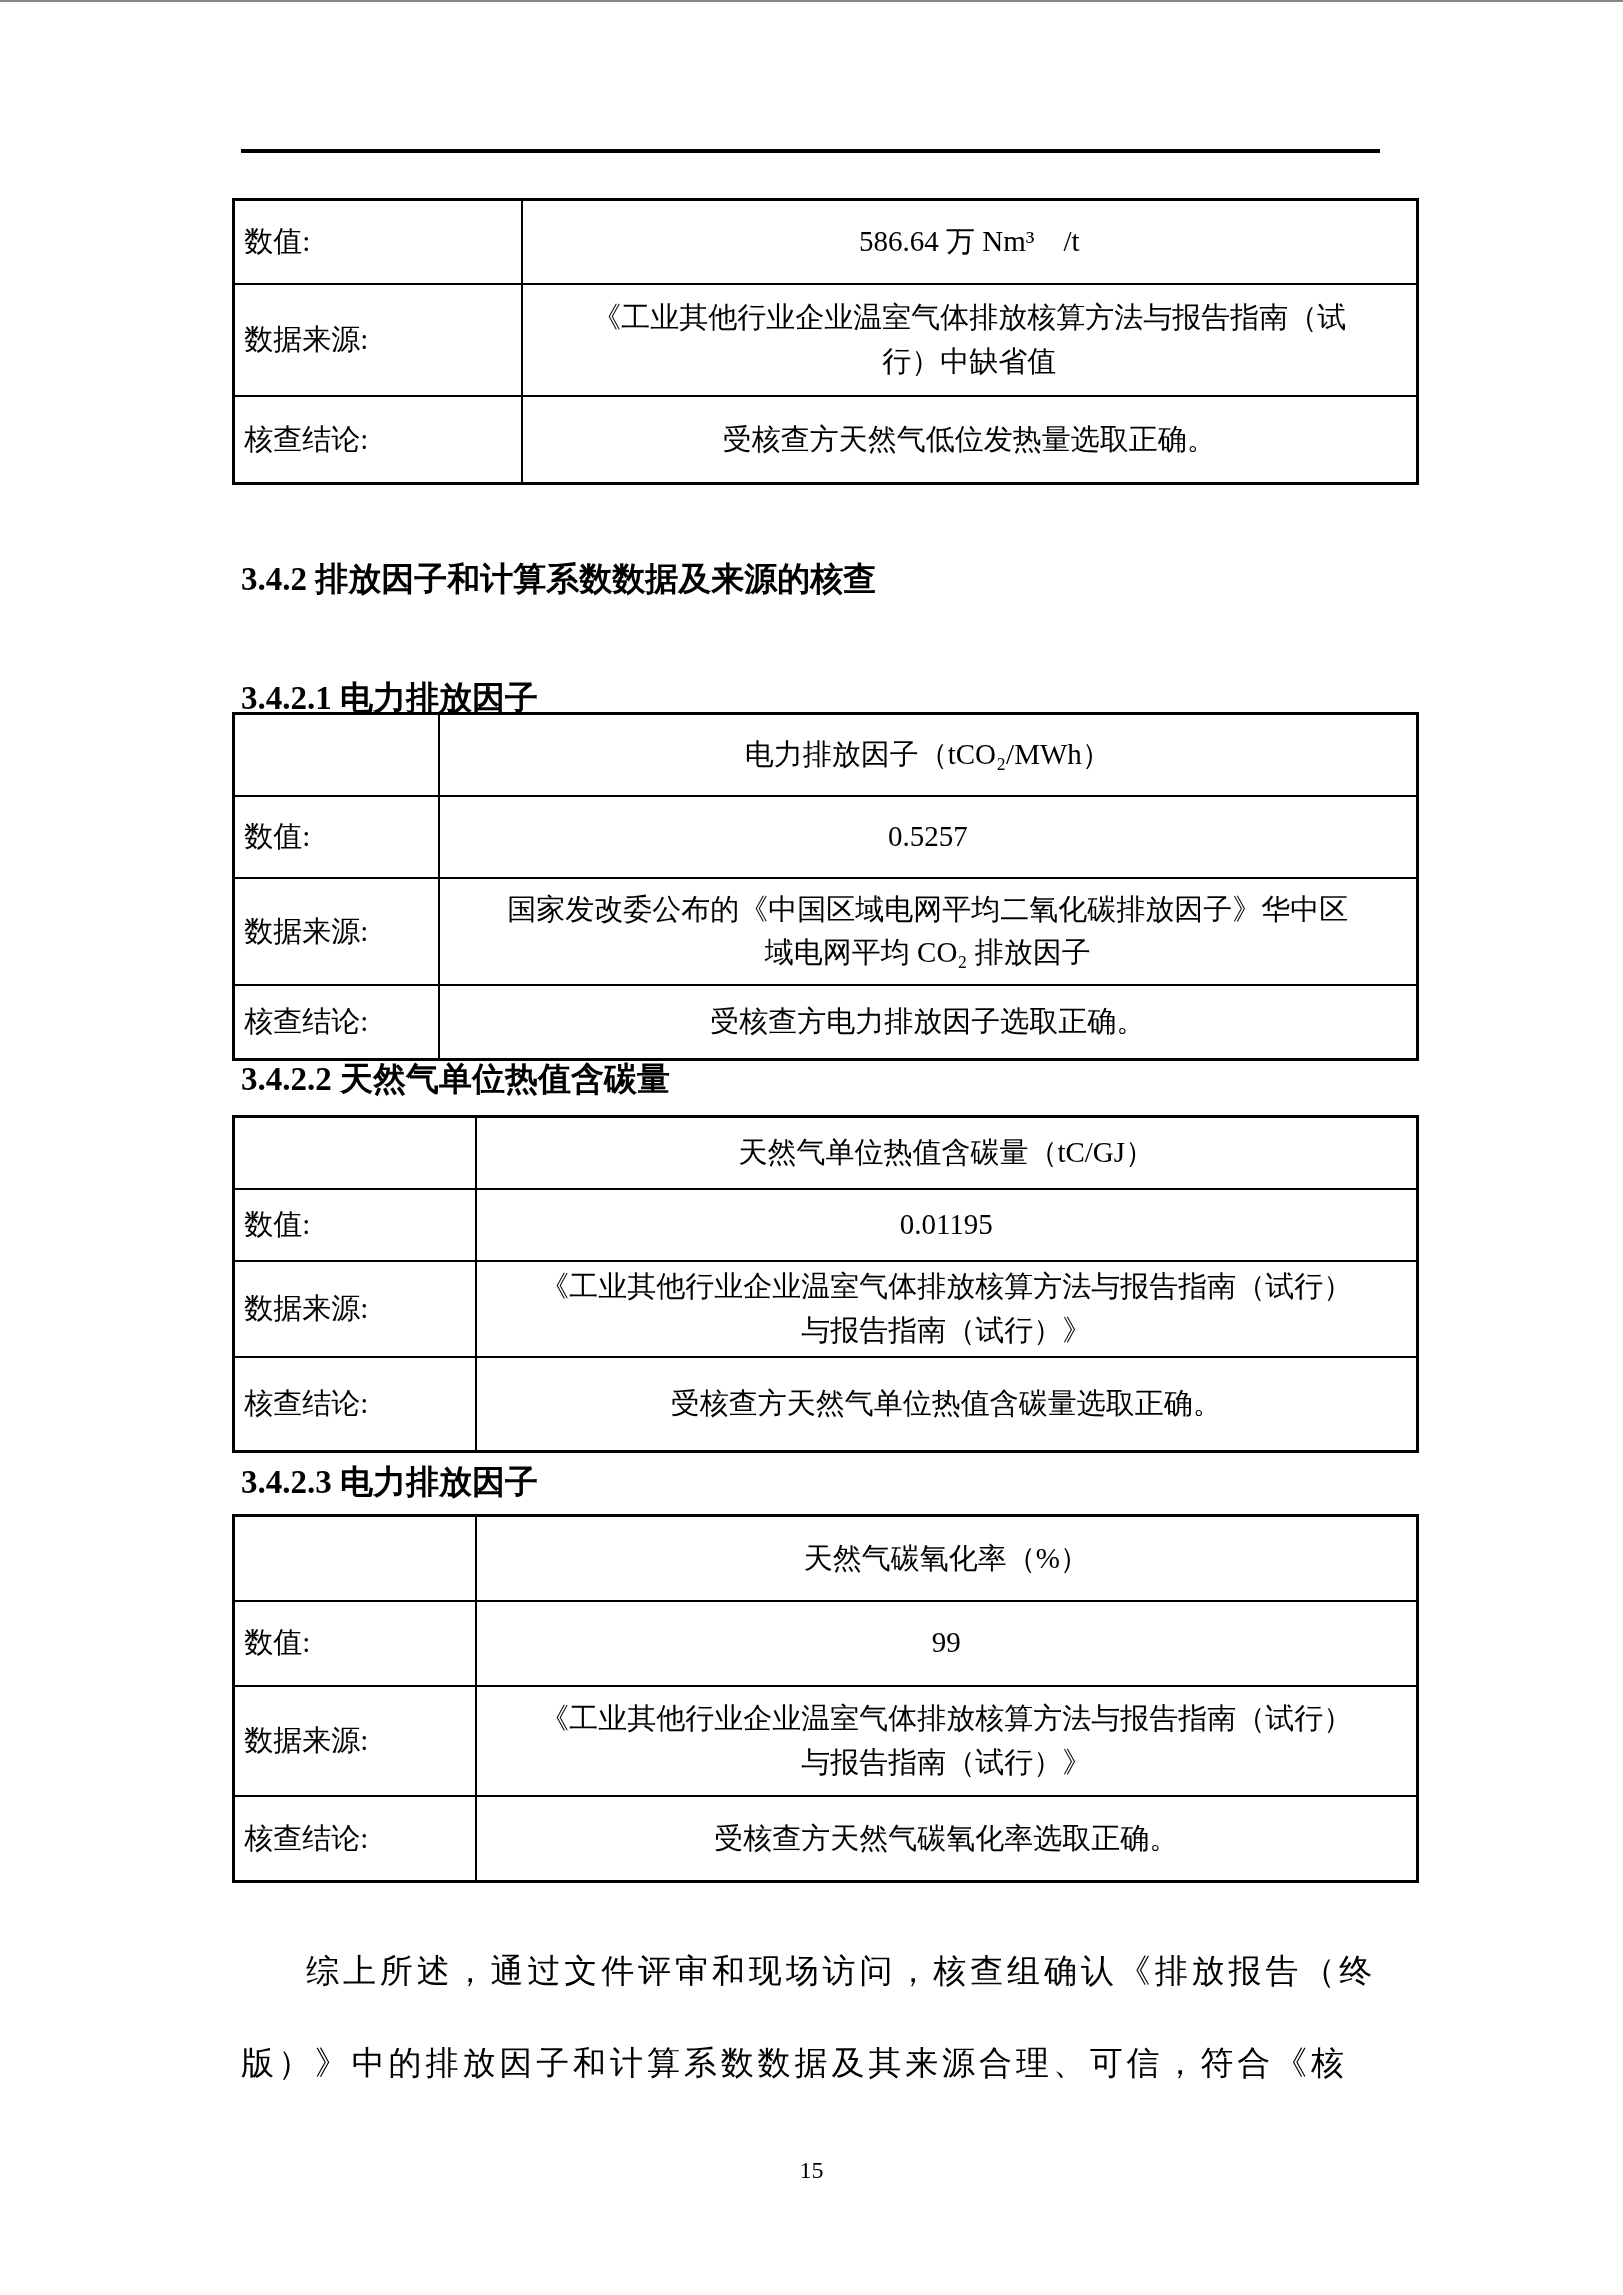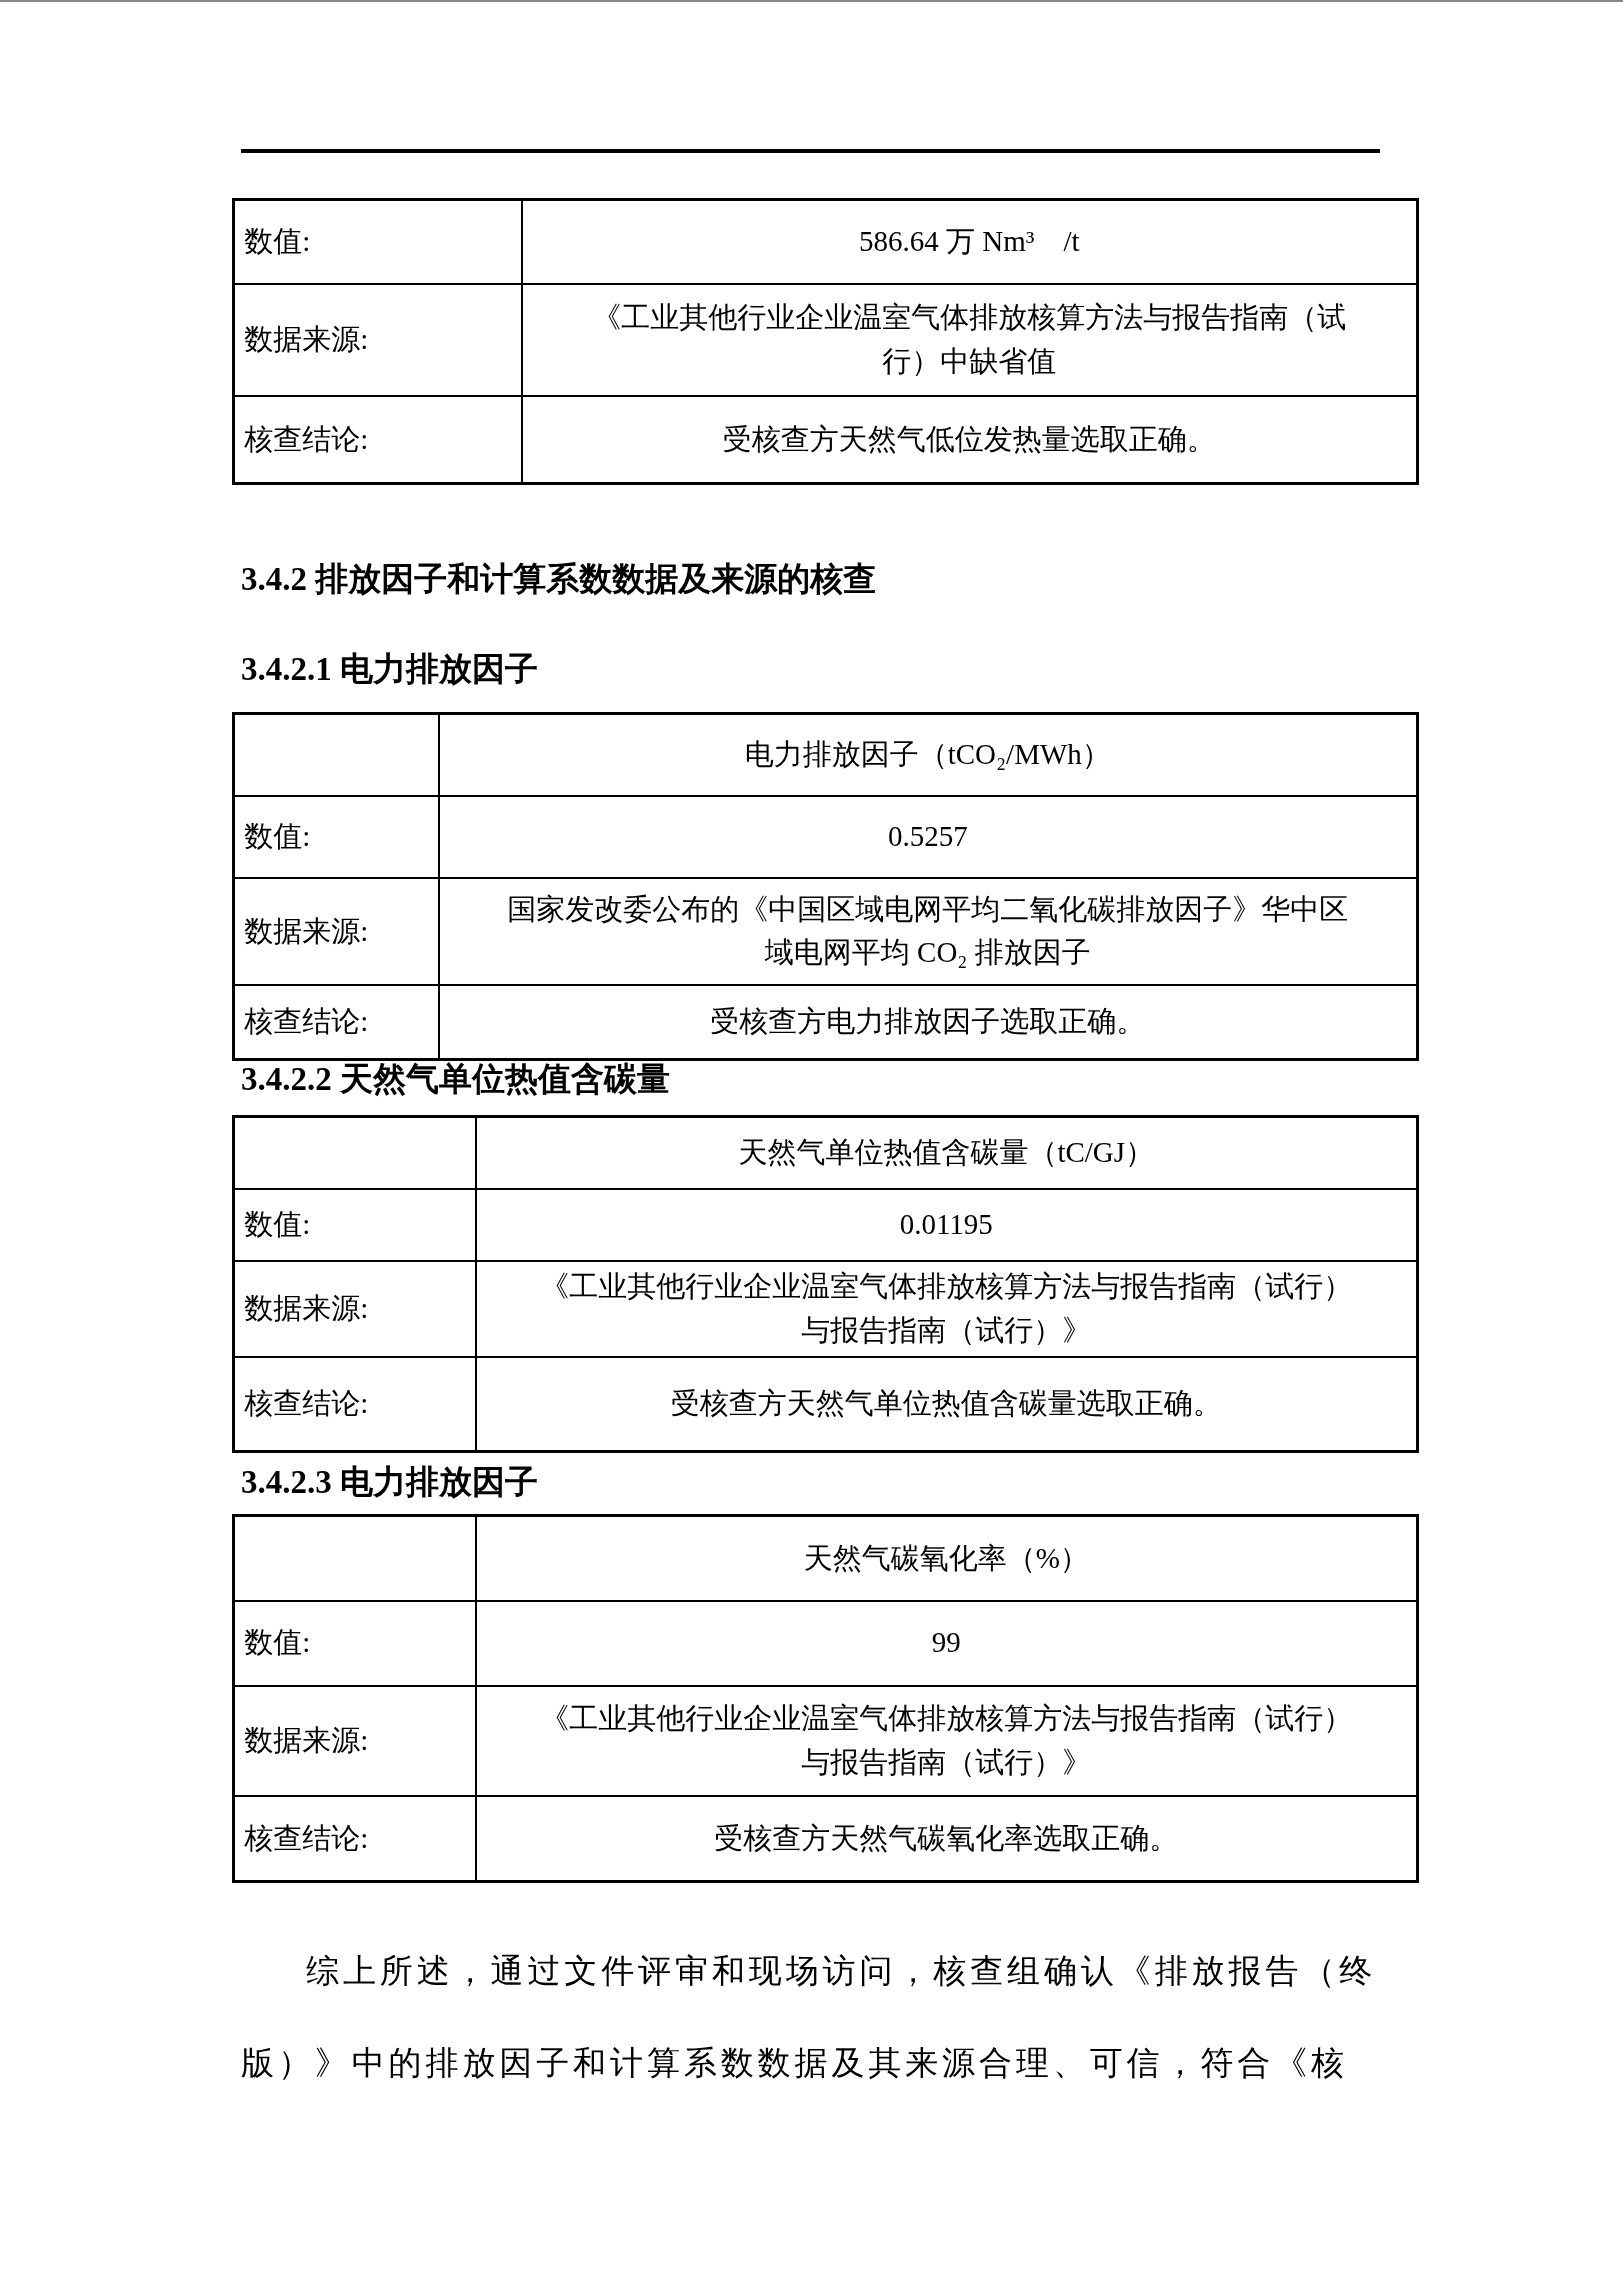--- a/index.html
+++ b/index.html
@@ -51,21 +51,21 @@
   #table-oxid tr:nth-child(1) td { height:75px; }
   #table-oxid tr:nth-child(2) td { height:75px; }
   #table-oxid tr:nth-child(3) td { height:101px; }
   #table-oxid tr:nth-child(4) td { height:75px; }
   .heading {
     position:absolute; left:241px;
     font-size:33px; font-weight:bold;
     white-space:nowrap;
   }
   #h-342  { top:555px;text-align:center; }
-  #h-3421 { top:645px; }
+  #h-3421 { top:674px; }
   #h-3422 { top:1055px; }
   #h-3423 { top:1458px; }
   .summary {
     position:absolute; top:1923px; left:241px; width:1144px;
     font-size:33px; line-height:92px;
     letter-spacing:3.9px;
     text-indent:65px;
     white-space:pre-line;
     text-align:justify;
   }
@@ -184,15 +184,16 @@
     <tr>
       <td class="label-cell">核查结论:</td>
       <td class="value-cell">受核查方天然气碳氧化率选取正确。</td>
     </tr>
   </tbody>
     </table>
 
   <div class="summary">综上所述，通过文件评审和现场访问，核查组确认《排放报告（终
 版）》中的排放因子和计算系数数据及其来源合理、可信，符合《核</div>
 
+  <div class="page-number">15</div>
 
 </div>
 
 
 </body></html>

